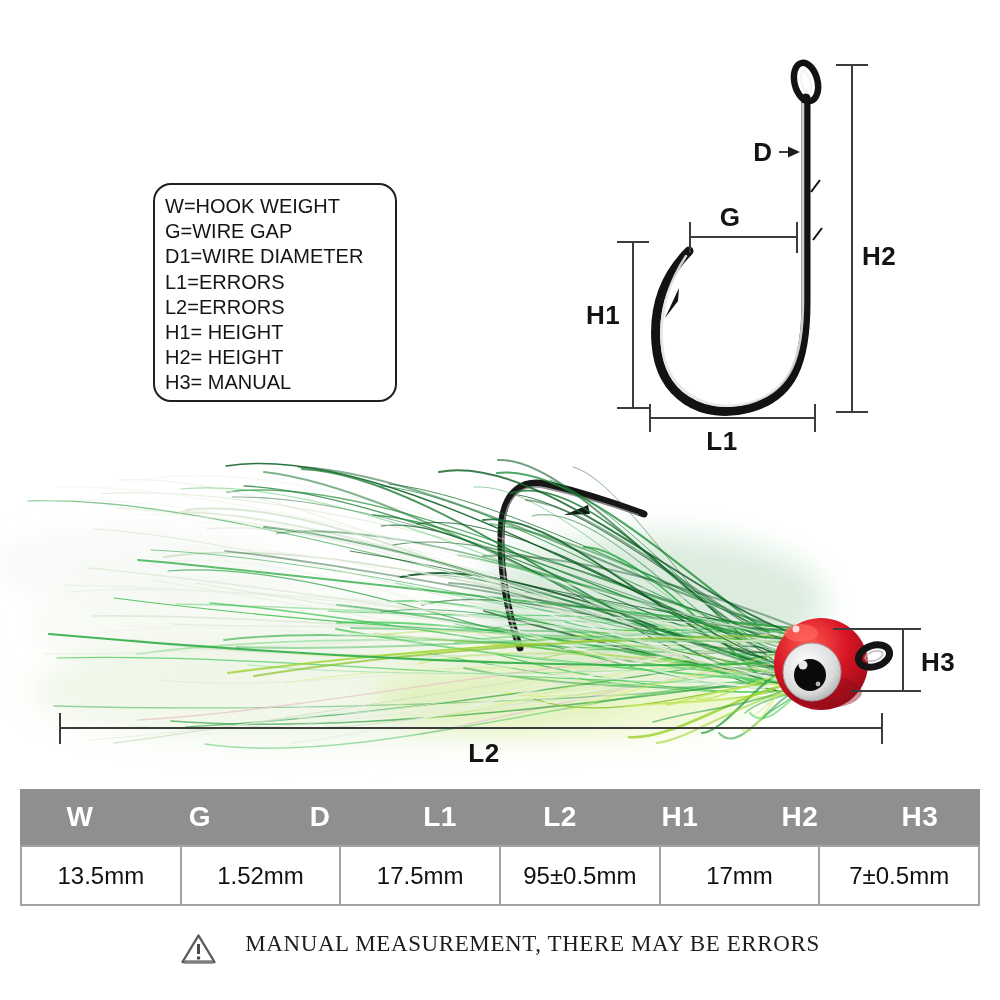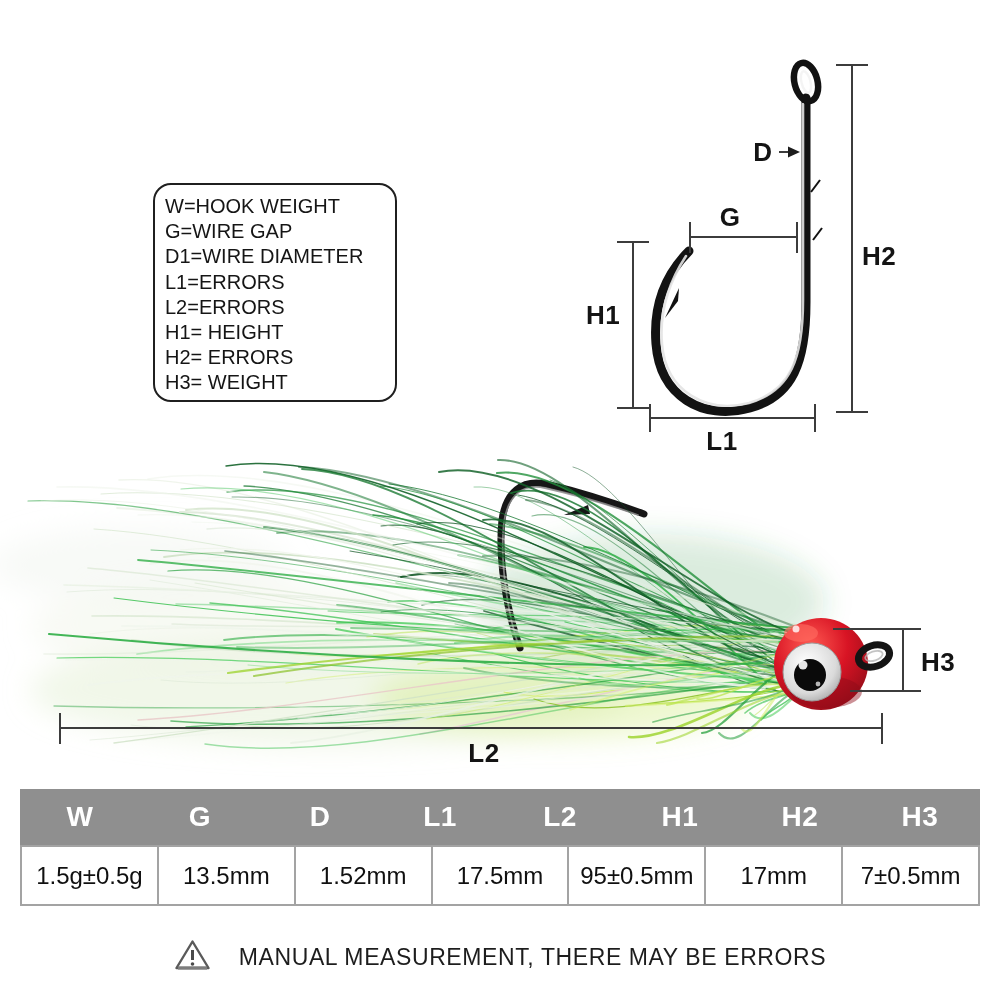--- a/index.html
+++ b/index.html
@@ -37,21 +37,21 @@
     border:2px solid #a3a3a3;border-top:2px solid #a3a3a3;box-sizing:border-box;
   }
   .spec-value-cell{
     flex:1 1 0;display:flex;align-items:center;justify-content:center;
     color:#101010;font-size:24px;letter-spacing:0px;white-space:nowrap;
   }
   .spec-value-cell + .spec-value-cell{border-left:2px solid #a3a3a3;}
   
   .footer-note{
     position:absolute;left:0;top:931px;width:1000px;height:40px;
-    display:flex;align-items:flex-end;justify-content:center;gap:28px;
+    display:flex;align-items:flex-start;justify-content:center;gap:28px;font-family:Liberation Serif, serif;
   }
   .warning-icon{width:37px;height:32px;flex:0 0 auto;margin-top:2px;}
   .footer-text{font-size:23px;color:#1d1d1d;letter-spacing:0.6px;white-space:nowrap;}
 </style>
 </head>
 <body>
 
 <div class="canvas">
 
   <svg class="diagram-svg" viewBox="0 0 1000 1000" aria-hidden="true">
@@ -301,22 +301,22 @@
     </g>
   </svg>
 
   <div class="legend-box">
     <div class="legend-line">W=HOOK WEIGHT</div>
     <div class="legend-line">G=WIRE GAP</div>
     <div class="legend-line">D1=WIRE DIAMETER</div>
     <div class="legend-line">L1=ERRORS</div>
     <div class="legend-line">L2=ERRORS</div>
     <div class="legend-line">H1= HEIGHT</div>
-    <div class="legend-line">H2= ERRORS</div>
-    <div class="legend-line">H3= WEIGHT</div>
+    <div class="legend-line">H2= HEIGHT</div>
+    <div class="legend-line">H3= MANUAL</div>
   </div>
 
   <div class="dim-label" style="left:763px;top:152px;">D</div>
   <div class="dim-label" style="left:730px;top:217px;">G</div>
   <div class="dim-label" style="left:603px;top:315px;">H1</div>
   <div class="dim-label" style="left:879px;top:256px;">H2</div>
   <div class="dim-label" style="left:722px;top:441px;">L1</div>
   <div class="dim-label" style="left:938px;top:662px;">H3</div>
   <div class="dim-label" style="left:484px;top:753px;">L2</div>
 
@@ -325,21 +325,20 @@
       <div class="spec-header-cell">W</div>
       <div class="spec-header-cell">G</div>
       <div class="spec-header-cell">D</div>
       <div class="spec-header-cell">L1</div>
       <div class="spec-header-cell">L2</div>
       <div class="spec-header-cell">H1</div>
       <div class="spec-header-cell">H2</div>
       <div class="spec-header-cell">H3</div>
     </div>
     <div class="spec-value-row">
-      <div class="spec-value-cell">1.5g±0.5g</div>
       <div class="spec-value-cell">13.5mm</div>
       <div class="spec-value-cell">1.52mm</div>
       <div class="spec-value-cell">17.5mm</div>
       <div class="spec-value-cell">95±0.5mm</div>
       <div class="spec-value-cell">17mm</div>
       <div class="spec-value-cell">7±0.5mm</div>
     </div>
   </div>
 
   <div class="footer-note">

